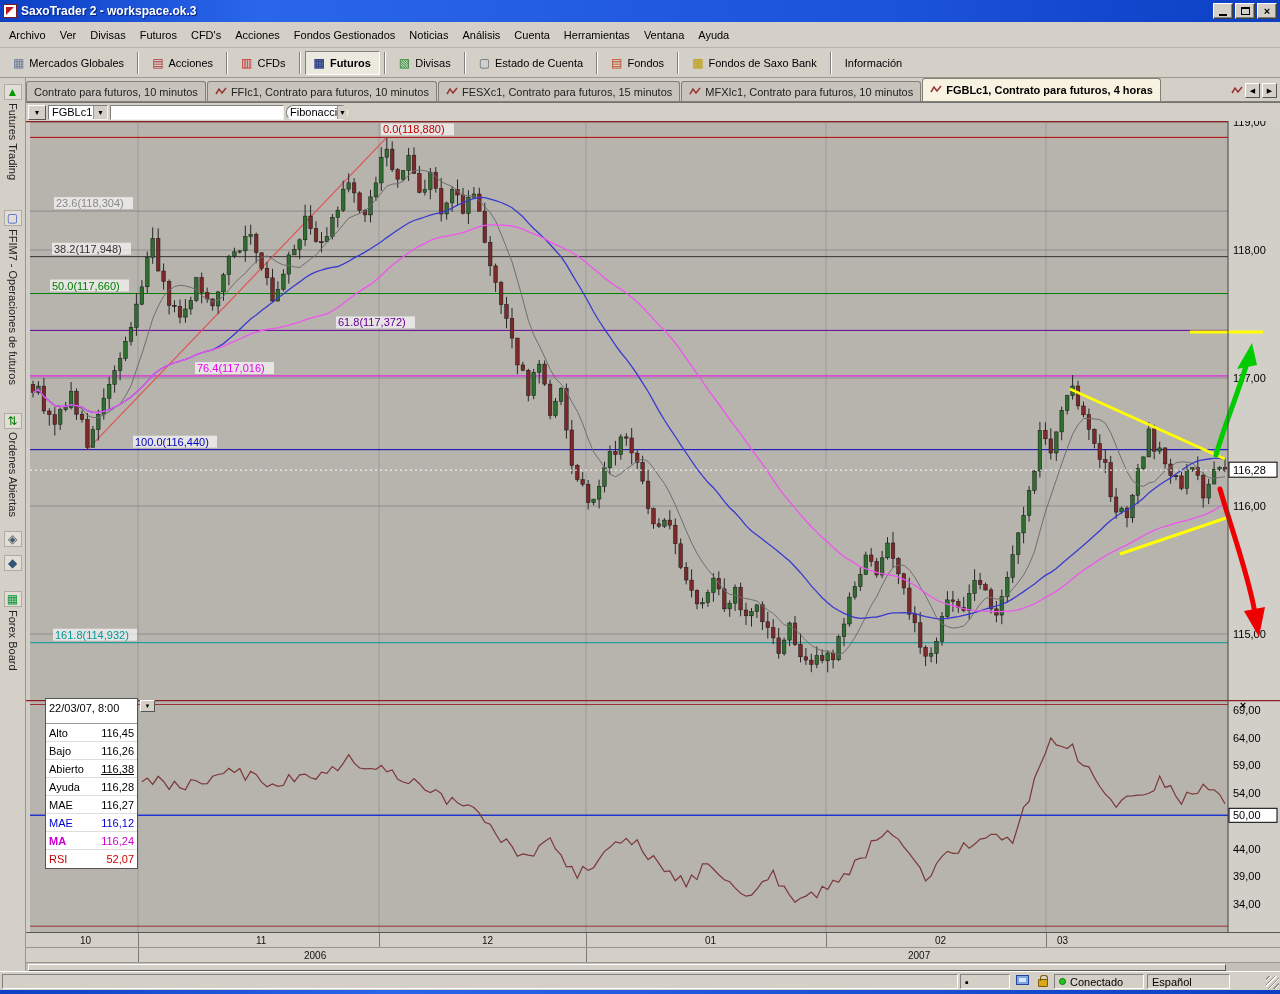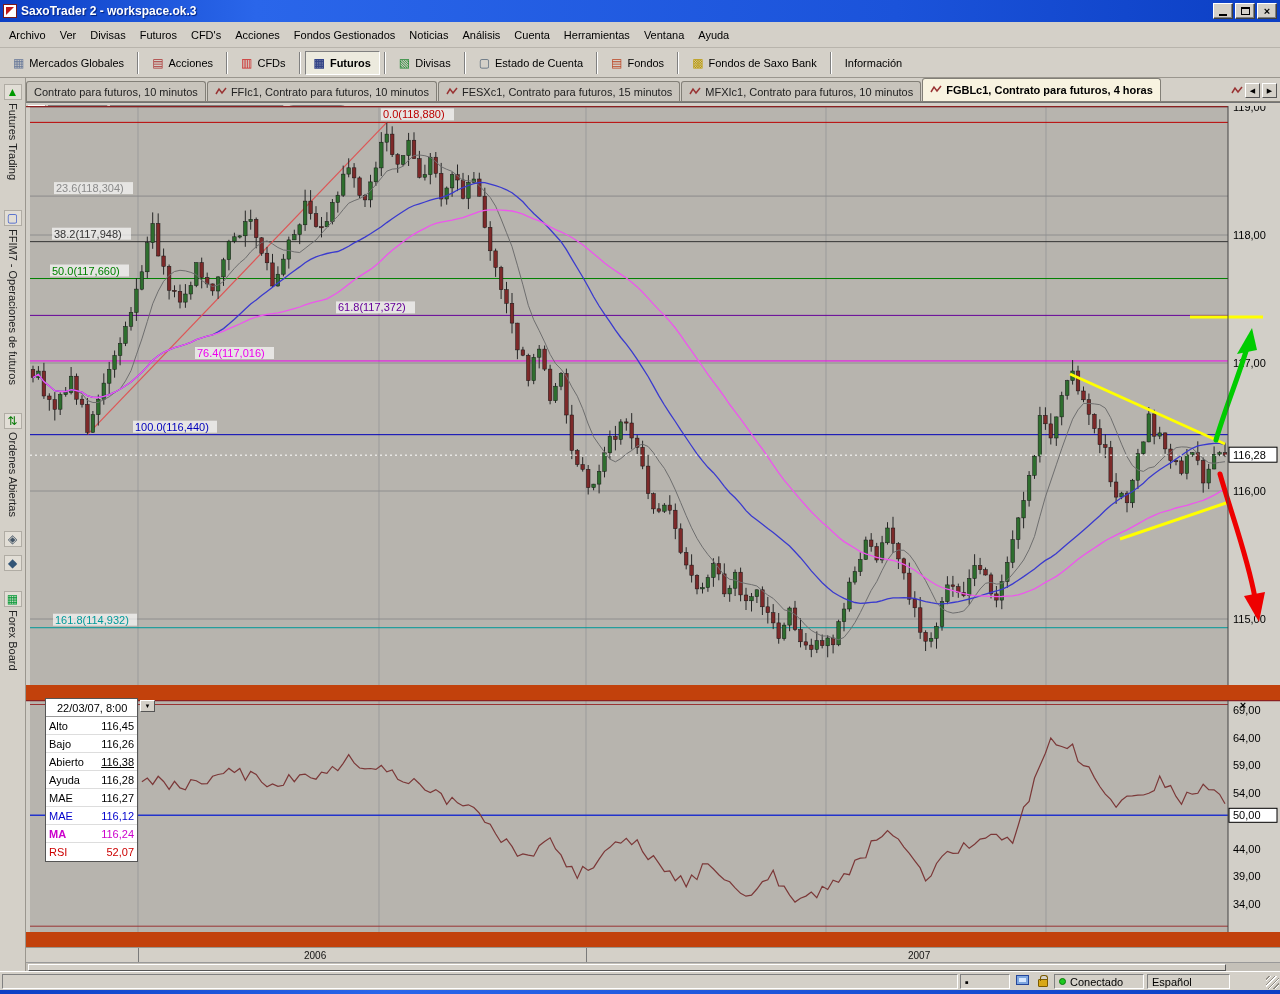--- a/index.html
+++ b/index.html
@@ -43,26 +43,26 @@
 
 
 .ctoolbar{position:absolute;top:102px;left:26px;right:0;height:19px;background:#d4d0c8;border-top:1px solid #737373;}
 .drop-btn{position:absolute;left:2px;top:2px;width:18px;height:15px;background:#d4d0c8;border:1px solid;border-color:#fff #555 #555 #fff;font-size:7px;text-align:center;line-height:13px;}
 .combo{position:absolute;top:2px;height:15px;background:#fff;border:1px solid;border-color:#808080 #f4f2ee #f4f2ee #808080;display:flex;align-items:center;}
 .combo-text{padding-left:3px;flex:1;font-size:11px;line-height:13px;}
 .arrowbtn{width:14px;height:13px;background:#d4d0c8;border-left:1px solid #999;font-size:7px;display:flex;align-items:center;justify-content:center;}
 .cfield{position:absolute;left:84px;top:2px;width:174px;height:15px;background:#fff;border:1px solid;border-color:#808080 #f4f2ee #f4f2ee #808080;}
 
 
-.main-chart{position:absolute;top:106px;left:26px;width:1254px;height:582px;}
+.main-chart{position:absolute;top:121px;left:26px;width:1254px;height:582px;}
 .indicator{position:absolute;top:700px;left:26px;width:1254px;height:232px;}
 
 
 .info-panel{position:absolute;left:45px;top:698px;width:93px;background:#fff;border:1px solid #555;z-index:6;}
-.ip-head{height:18px;line-height:18px;padding:0 11px;border-bottom:1px solid #999;white-space:nowrap;}
+.ip-head{height:25px;line-height:18px;padding:0 3px;border-bottom:1px solid #999;white-space:nowrap;}
 .ip-row{height:18px;line-height:18px;display:flex;justify-content:space-between;padding:0 3px;border-bottom:1px solid #ddd;}
 .ip-row:last-child{border-bottom:none;}
 .ip-drop{position:absolute;left:140px;top:700px;width:15px;height:12px;background:#d4d0c8;border:1px solid;border-color:#fff #555 #555 #fff;font-size:6px;text-align:center;line-height:10px;z-index:6;}
 .ind-close{position:absolute;left:1236px;top:699px;width:14px;height:13px;font-size:11px;font-weight:bold;text-align:center;line-height:12px;z-index:6;color:#000;}
 
 
 .taxis{position:absolute;top:932px;left:26px;width:1254px;height:15px;background:#d4d0c8;border-top:1px solid #555;}
 .yearaxis{position:absolute;top:947px;left:26px;width:1254px;height:15px;background:#d4d0c8;border-top:1px solid #9a968e;}
 .tx-label{position:absolute;top:2px;font-size:10px;color:#111;}
 .tx-div{position:absolute;top:0;width:1px;height:100%;background:#7a7a7a;}
@@ -798,20 +798,33 @@
         </div>
         <div class="ip-row">
           <span style="color: rgb(204, 0, 0);">RSI</span>
           <span style="color: rgb(204, 0, 0);">52,07</span>
         </div>
       </div>
   </div>
   <div class="ip-drop">▼</div>
   <div class="ind-close">×</div>
 
+  <div class="taxis" id="taxis">
+      <span class="tx-label" style="left: 54px;">10</span>
+      <span class="tx-label" style="left: 230px;">11</span>
+      <span class="tx-label" style="left: 456px;">12</span>
+      <span class="tx-label" style="left: 679px;">01</span>
+      <span class="tx-label" style="left: 909px;">02</span>
+      <span class="tx-label" style="left: 1031px;">03</span>
+      <span class="tx-div" style="left: 112px;"></span>
+      <span class="tx-div" style="left: 353px;"></span>
+      <span class="tx-div" style="left: 560px;"></span>
+      <span class="tx-div" style="left: 800px;"></span>
+      <span class="tx-div" style="left: 1020px;"></span>
+    </div>
   <div class="yearaxis" id="yearaxis">
       <span class="tx-label" style="left: 278px;">2006</span>
       <span class="tx-label" style="left: 882px;">2007</span>
       <span class="tx-div" style="left: 112px;"></span>
       <span class="tx-div" style="left: 560px;"></span>
     </div>
   <div class="hscroll">
     <div class="hthumb"></div>
   </div>
 

